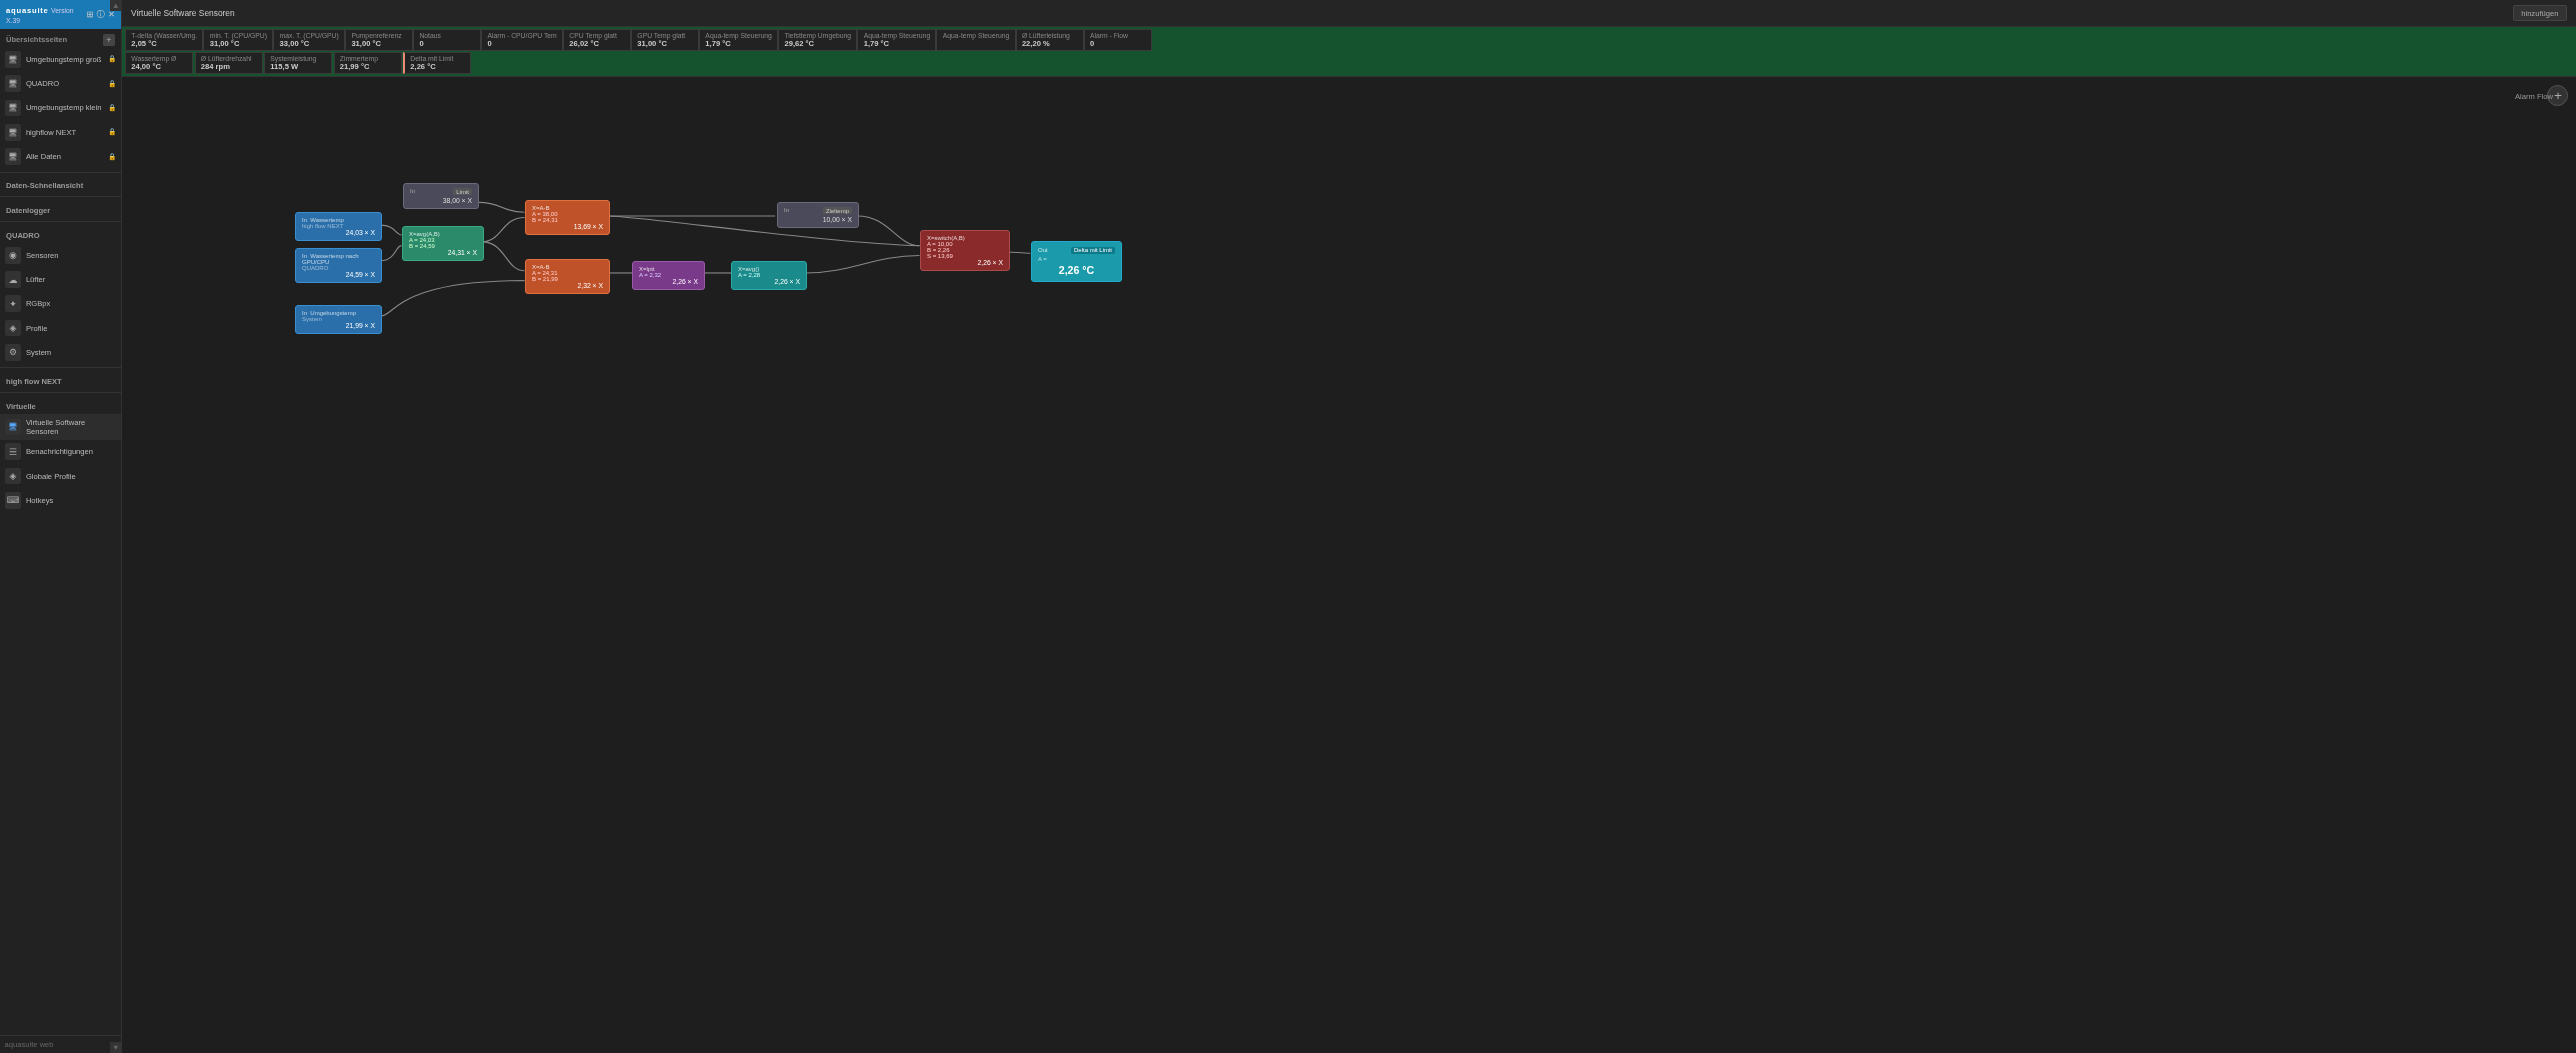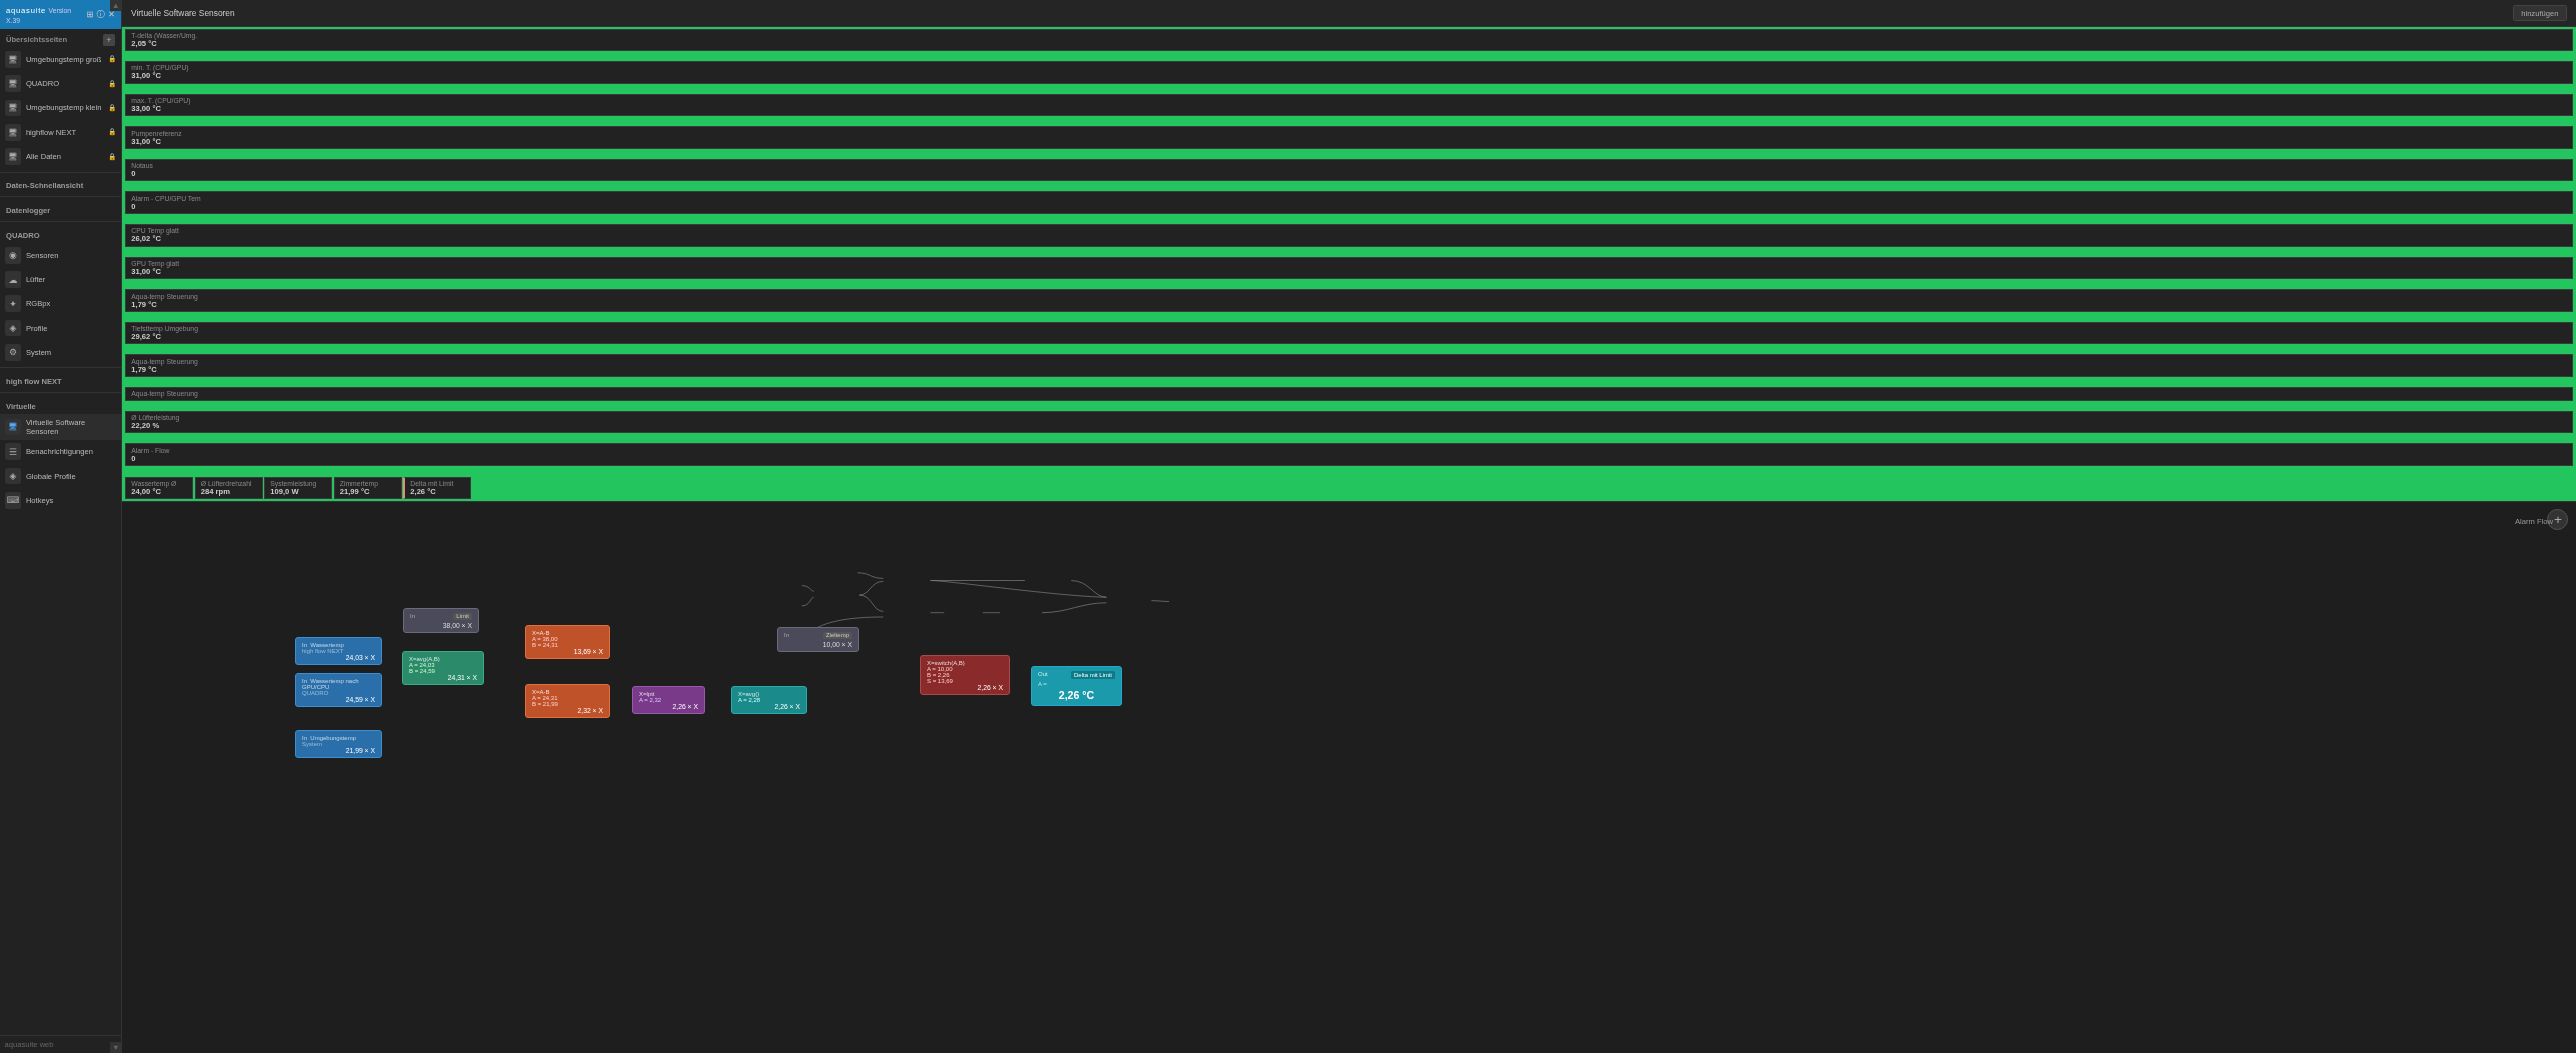--- a/index.html
+++ b/index.html
@@ -30,21 +30,21 @@
       background: #1a7ab5;
       padding: 4.6px 6px;
       display: flex;
       align-items: center;
       justify-content: space-between;
       font-size: 8.4px;
       color: #fff;
     }
     .sidebar-logo {
       font-size: 7.6px;
-      font-weight: normal;
+      font-weight: bold;
       color: #fff;
       letter-spacing: 0.8px;
     }
     .sidebar-version {
       font-size: 6.8px;
       color: #cce;
     }
     .sidebar-section-label {
       font-size: 7.6px;
       color: #999;
@@ -119,27 +119,26 @@
       border: 0.8px solid #444;
       color: #aaa;
       padding: 2.3px 7.6px;
       font-size: 7.6px;
       cursor: pointer;
       border-radius: 1.5px;
     }
 
     
     #sensor-strip {
-      background: #22c55e;
+      background: #14532d;
       border-bottom: 0.8px solid #333;
       display: flex;
       flex-wrap: wrap;
       padding: 1.5px 3px;
-      gap: 10px;
-      flex-direction: column;
+      gap: 0;
     }
     .sensor-tile {
       background: #222;
       border: 0.8px solid #3a3a3a;
       padding: 2.3px 5.3px;
       min-width: 68px;
       cursor: pointer;
     }
     .sensor-tile-name {
       font-size: 6.8px; color: #888;
@@ -421,21 +420,21 @@
       <div class="sensor-tile">
         <div class="sensor-tile-name">Wassertemp Ø</div>
         <div class="sensor-tile-value">24,00 °C</div>
       </div>
       <div class="sensor-tile">
         <div class="sensor-tile-name">Ø Lüfterdrehzahl</div>
         <div class="sensor-tile-value">284 rpm</div>
       </div>
       <div class="sensor-tile">
         <div class="sensor-tile-name">Systemleistung</div>
-        <div class="sensor-tile-value">109,0 W</div>
+        <div class="sensor-tile-value">115,5 W</div>
       </div>
       <div class="sensor-tile">
         <div class="sensor-tile-name">Zimmertemp</div>
         <div class="sensor-tile-value">21,99 °C</div>
       </div>
       <div class="sensor-tile highlight">
         <div class="sensor-tile-name">Delta mit Limit</div>
         <div class="sensor-tile-value">2,26 °C</div>
       </div>
     </div>

